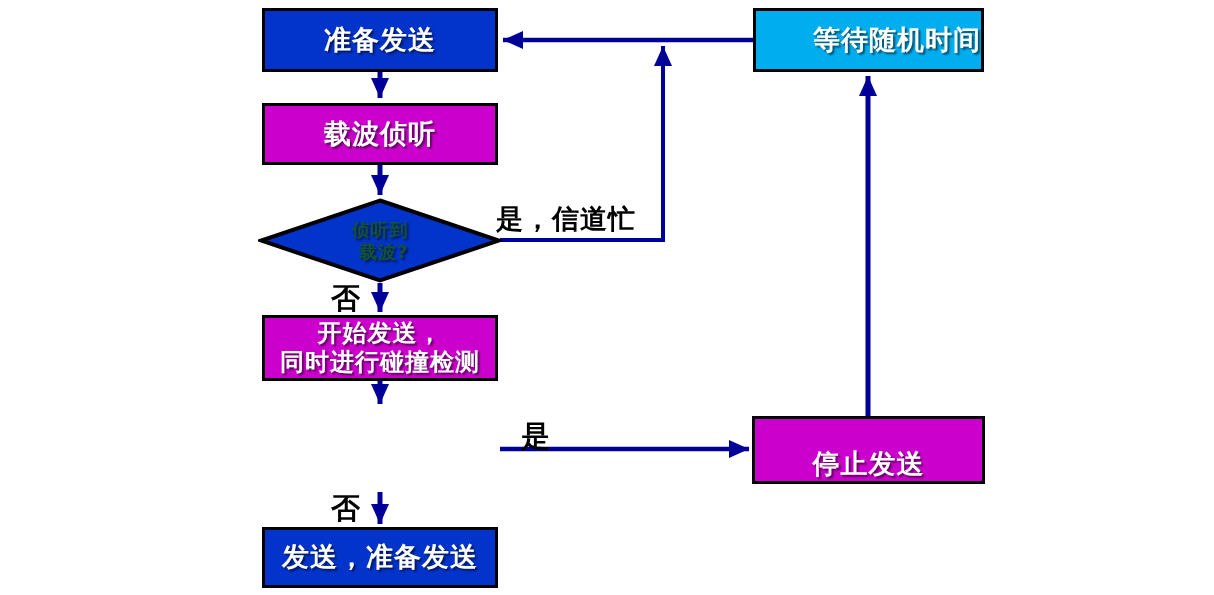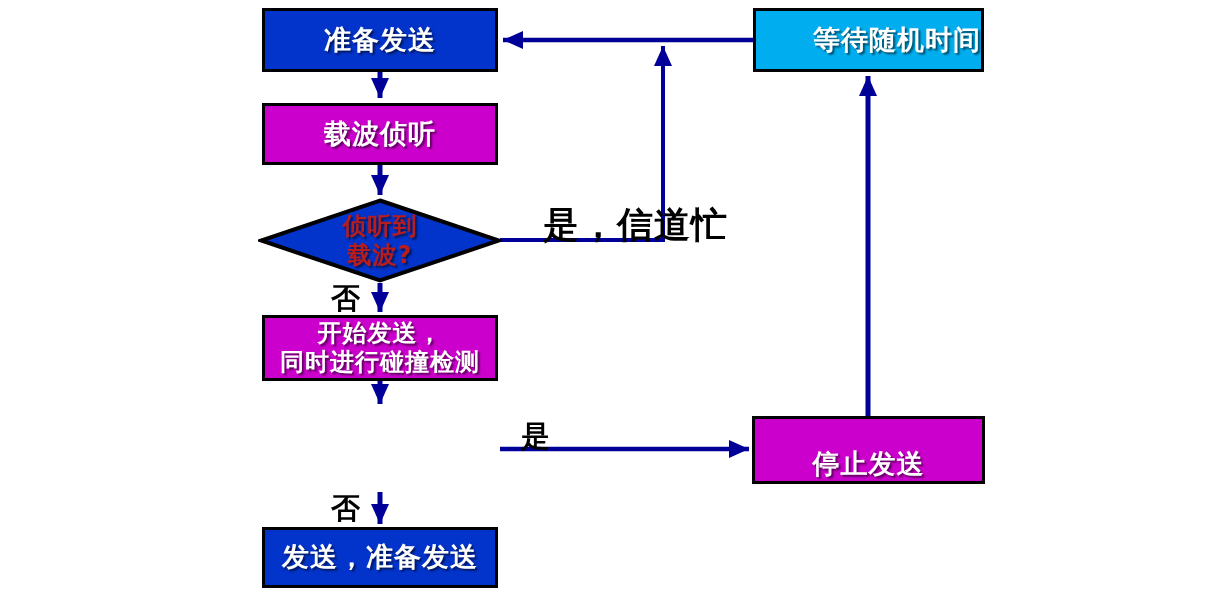--- a/index.html
+++ b/index.html
@@ -52,24 +52,24 @@
     position: absolute;
     left: 0; top: 0;
     display: block;
   }
   .diamond-label {
     position: absolute;
     left: 0; top: 0; right: 0; bottom: 0;
     display: flex;
     align-items: center;
     justify-content: center;
-    text-align: center;
-    color: #b91c1c;
+    text-align: right;
+    color: #14532d;
     font-weight: bold;
-    font-size: 24px;
+    font-size: 18px;
     line-height: 1.18;
     white-space: pre-line;
     text-shadow: 2px 2px 2px rgba(0,0,0,0.55);
     letter-spacing: 1px;
   }
   .edge-label {
     position: absolute;
     color: #000000;
     font-weight: bold;
     white-space: nowrap;
@@ -134,21 +134,21 @@
   </div>
 
   <div class="box cyan" style="left:753px; top:8px; width:231px; height:64px;">
     <span class="node-label">等待随机时间</span>
   </div>
 
   <div class="box magenta" style="left:752px; top:416px; width:233px; height:68px;align-items:flex-end;">
     <span class="node-label">停止发送</span>
   </div>
 
-  <div class="edge-label" style="left:543px; top:201px; font-size:36px;text-align:right;">是，信道忙</div>
+  <div class="edge-label" style="left:496px; top:201px; font-size:27px;text-align:right;">是，信道忙</div>
 
   <div class="edge-label" style="left:331px; top:279px; font-size:29px;">否</div>
 
   <div class="edge-label" style="left:521px; top:417px; font-size:29px;">是</div>
 
   <div class="edge-label" style="left:331px; top:489px; font-size:29px;">否</div>
 
 </div>
 
 </body></html>

